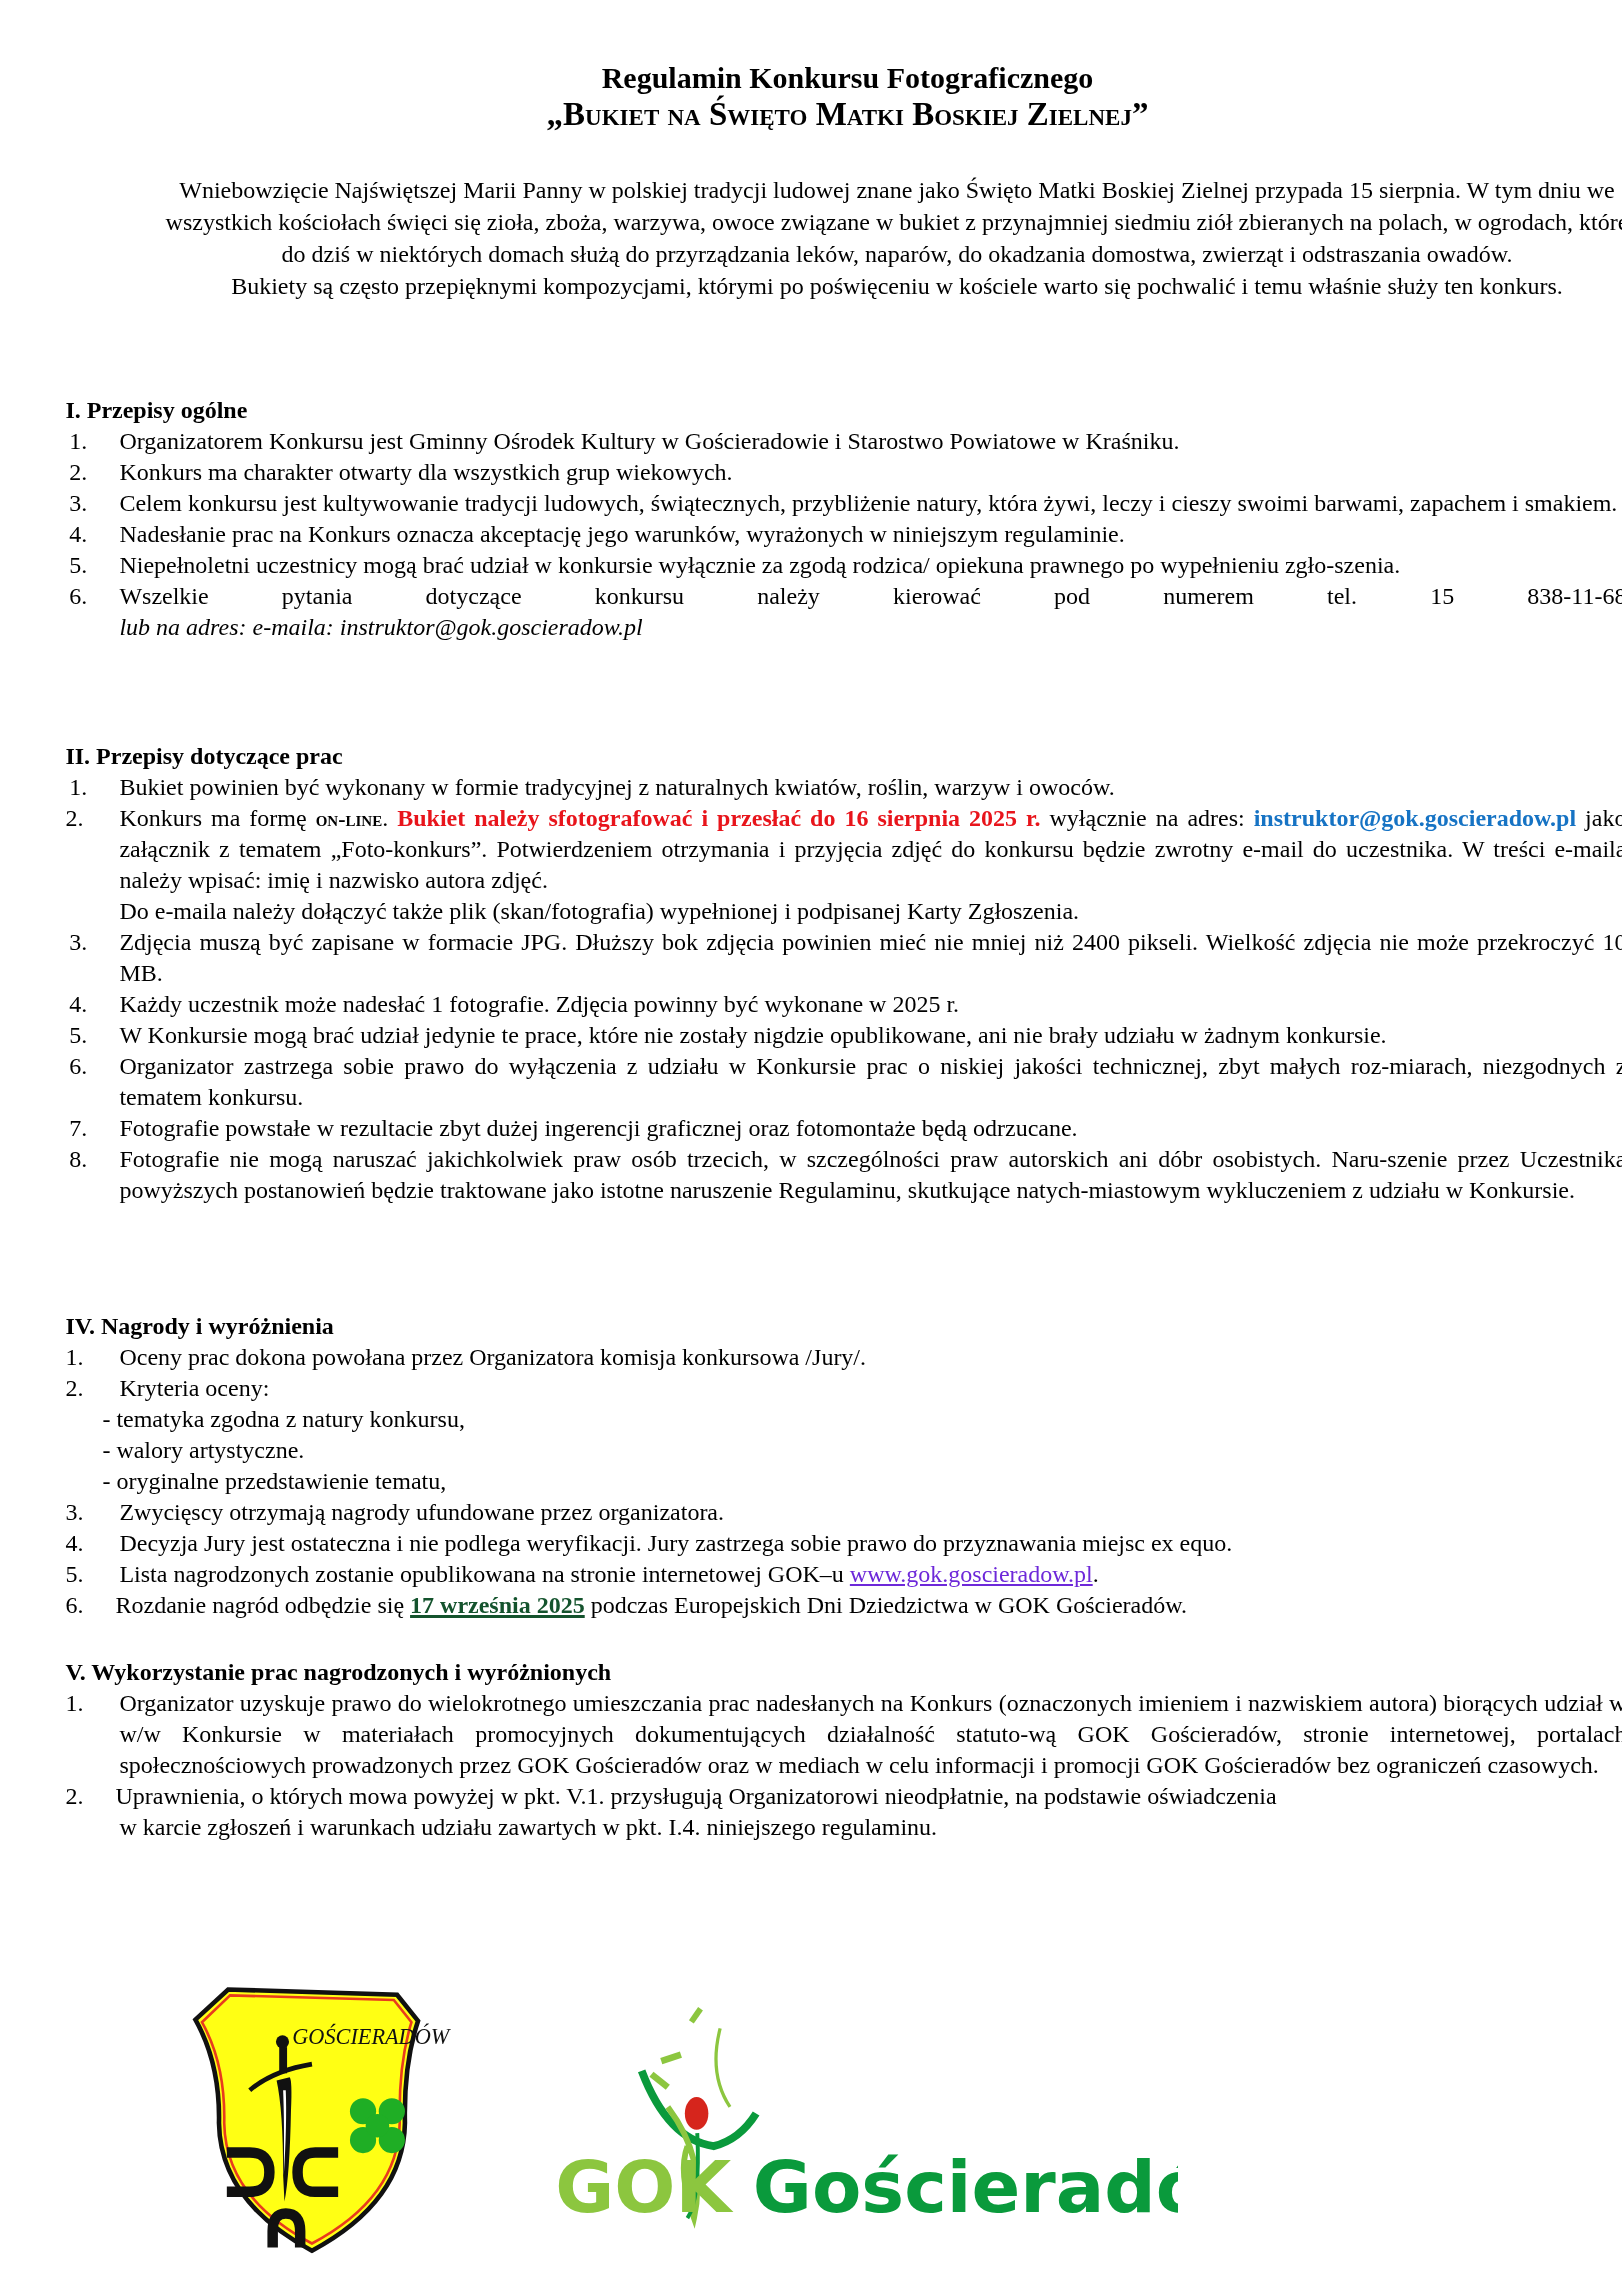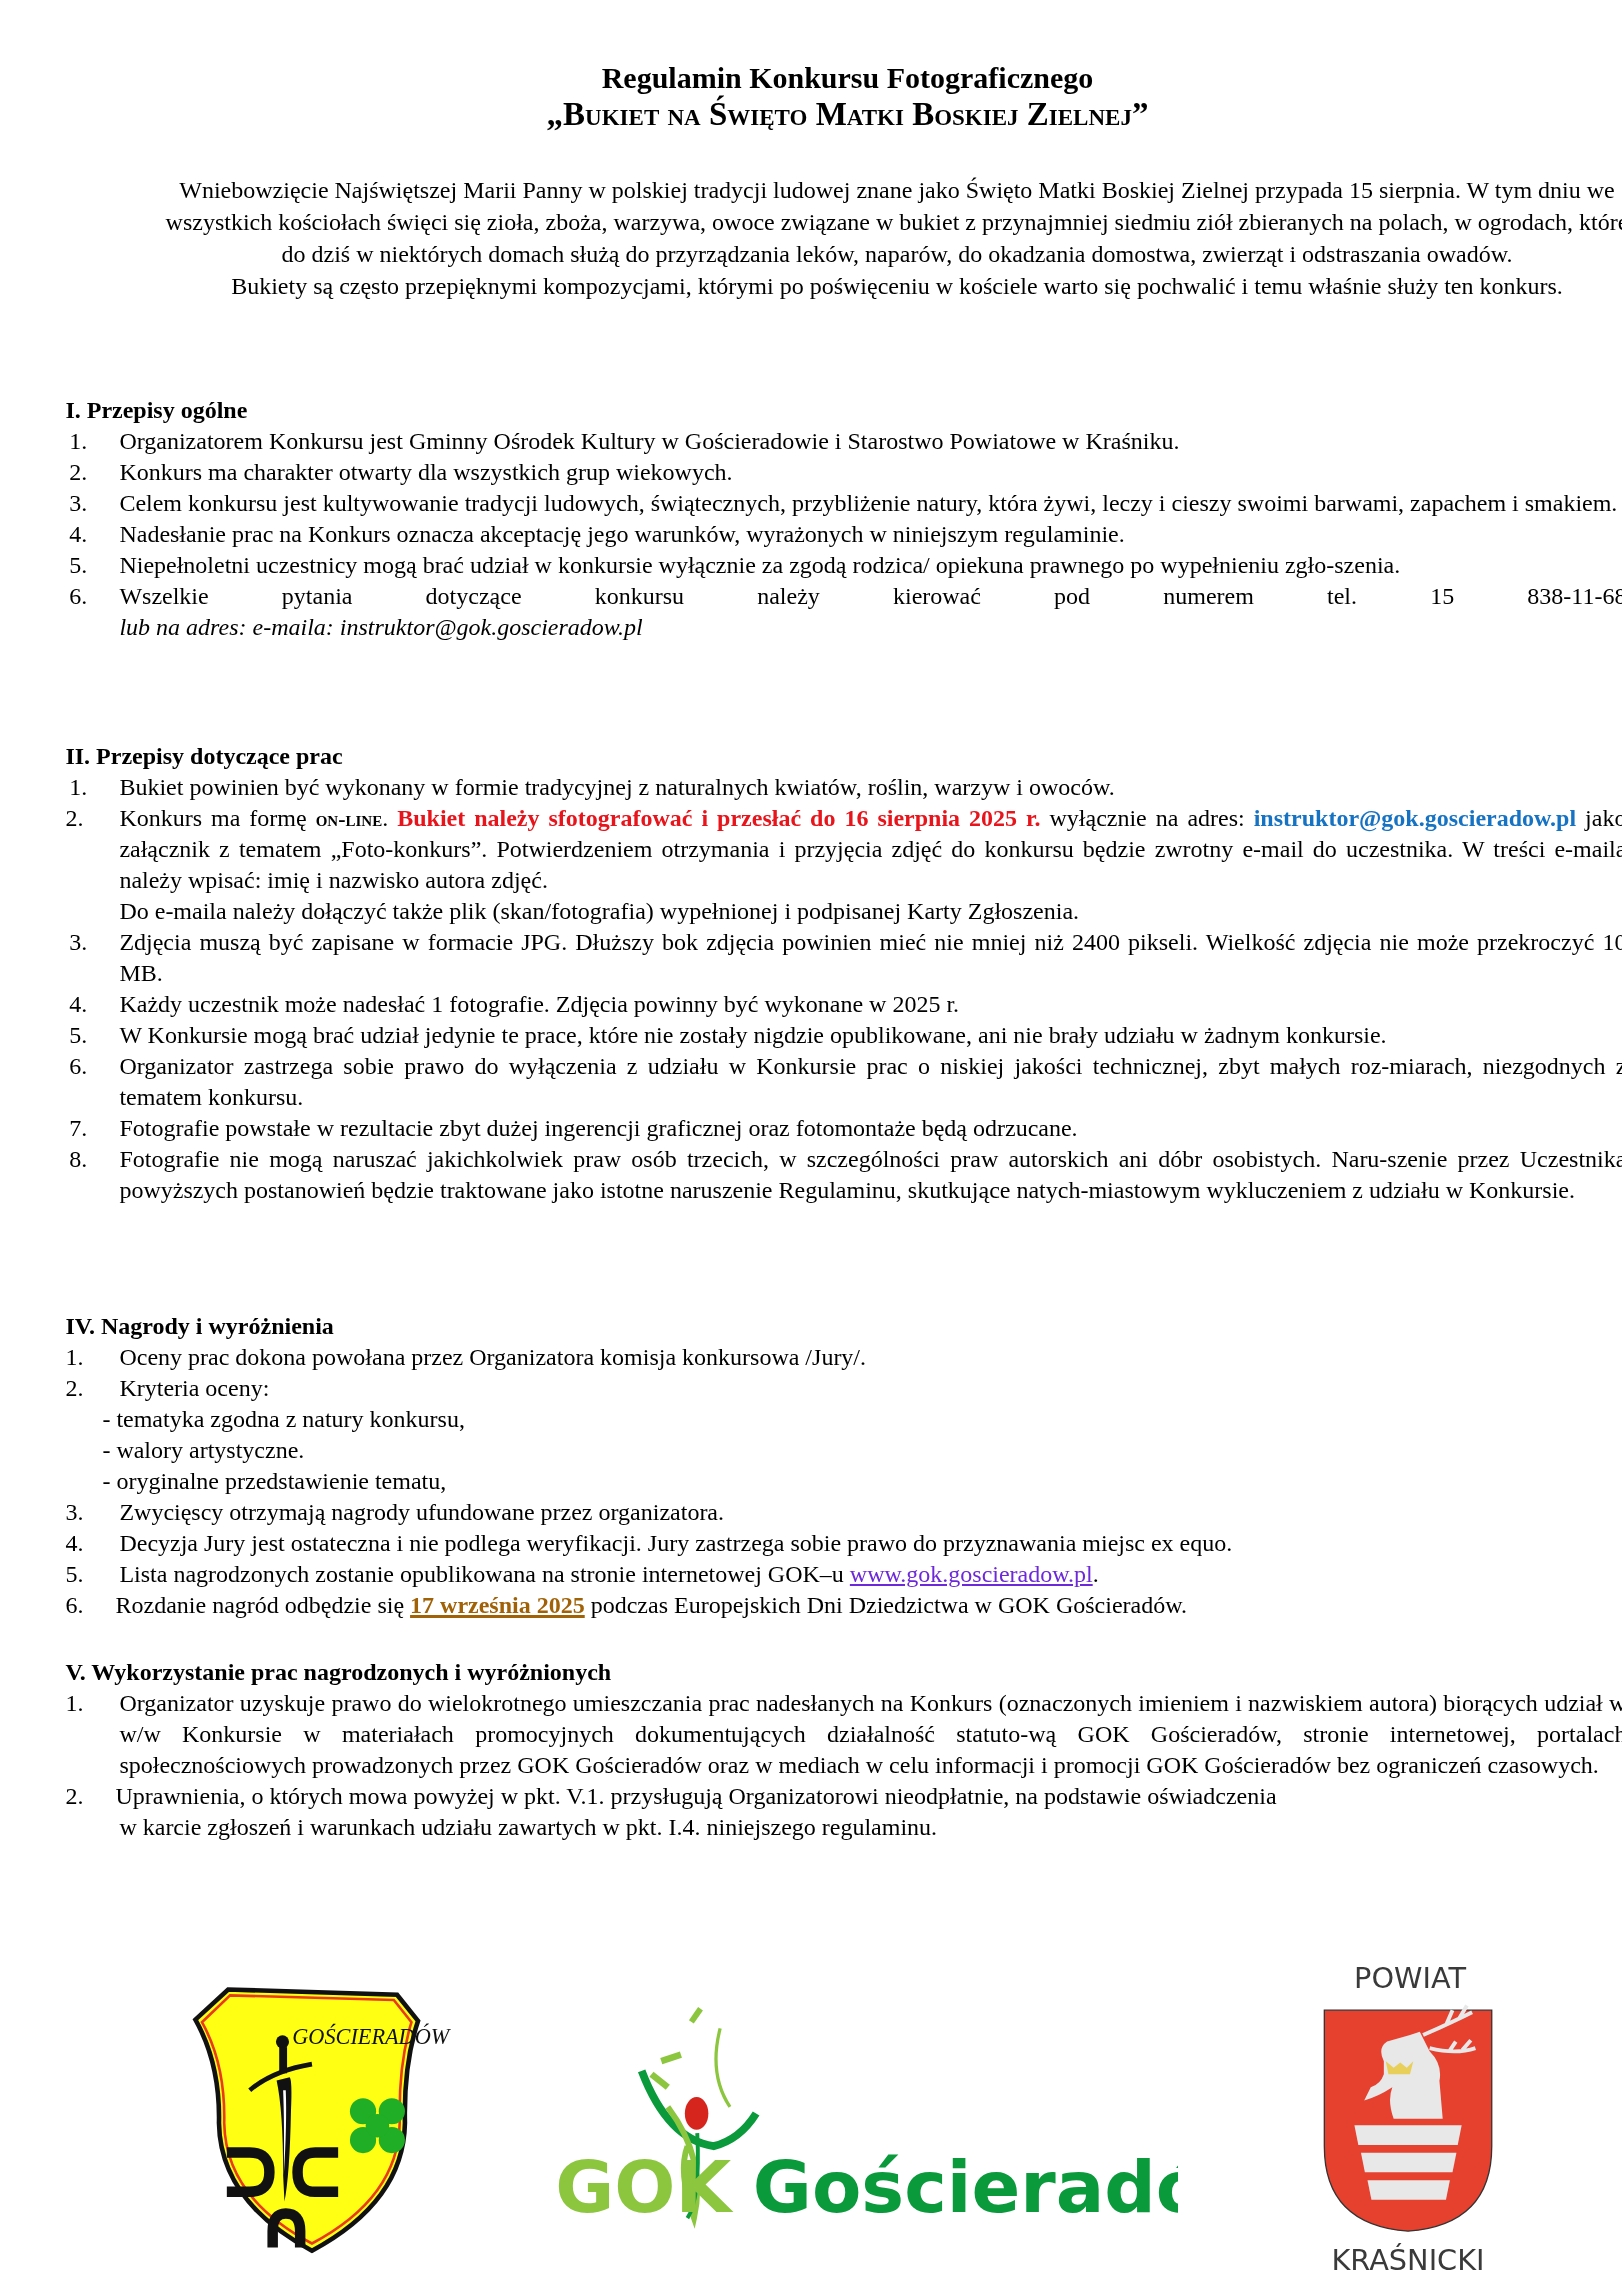--- a/index.html
+++ b/index.html
@@ -25,21 +25,21 @@
     margin: 0; font-size: 24px; font-weight: bold; line-height: 31px;
   }
   .item { position: relative; padding-left: 54px; line-height: 31px; text-align: justify; }
   .item .num { position: absolute; left: 3.9px; top: 0; }
   .item.wide .num { left: 0; }
   .item .txt { display: block; }
   .sub { padding-left: 37px; line-height: 31px; }
   .red-bold { color: #e8141b; font-weight: bold; }
   .blue-bold { color: #1673c4; font-weight: bold; }
   .link { color: #6d28d9; text-decoration: underline; }
-  .red-under { color: #a16207; font-weight: bold; text-decoration: underline; text-decoration-thickness: 2.6px; }
+  .red-under { color: #14532d; font-weight: bold; text-decoration: underline; text-decoration-thickness: 2.6px; }
   .smallcaps { font-variant: small-caps; font-weight: bold; font-size: 22px; }
   .s1 { top: 395px; }
   .s2 { top: 741px; }
   .s4 { top: 1311px; }
   .s5 { top: 1657px; }
   .logo { position: absolute; }
   .logo-gosc { left: 145px; top: 1979px; width: 275px; height: 275px; }
   .logo-gok { left: 501px; top: 2002px; width: 641px; height: 236px; }
   .logo-powiat { left: 1279px; top: 1950px; width: 190px; height: 327px; }
 </style>
@@ -200,28 +200,15 @@
       <path d="M175 110 L200 130" stroke="#8cc63f" stroke-width="10"></path>
       <path d="M160 105 Q200 210 270 220 Q310 210 335 170" stroke="#0a9a3c" stroke-width="12" fill="none"></path>
       <ellipse cx="244" cy="170" rx="18" ry="25" fill="#d6251c"></ellipse>
       <path d="M200 160 Q260 240 240 330 Q215 260 230 220" stroke="#8cc63f" stroke-width="9" fill="none"></path>
       <path d="M245 200 Q250 300 230 330" stroke="#0a9a3c" stroke-width="6" fill="none"></path>
       <text x="28" y="320" font-family="DejaVu Sans, sans-serif" font-weight="bold" font-size="110" fill="#8cc63f">GOK</text>
       <text x="330" y="320" font-family="DejaVu Sans, sans-serif" font-weight="bold" font-size="110" fill="#0a9a3c">Gościeradów</text>
     </svg>
   </div>
 
-  <div class="logo logo-powiat">
-    <svg width="190" height="327" viewBox="0 0 290 500">
-      <text x="145" y="58" text-anchor="middle" font-family="DejaVu Sans, sans-serif" font-size="44" fill="#3a3a3a">POWIAT</text>
-      <path d="M14 92 L270 92 L270 300 Q270 420 142 430 Q14 420 14 300 Z" fill="#e6402f" stroke="#333" stroke-width="2"></path>
-      <path d="M105 170 Q95 150 110 140 L145 130 L160 125 L175 155 Q195 175 190 200 L195 258 L120 258 Q110 230 118 210 Q95 225 75 230 L85 210 Q100 205 105 190 Z" fill="#e8e8e8"></path>
-      <path d="M165 130 Q210 110 240 95 M200 115 L210 92 M220 105 L232 85 M175 150 Q215 160 245 150 M205 155 L215 140 M225 153 L238 138" stroke="#e8e8e8" stroke-width="6" fill="none"></path>
-      <path d="M108 170 L120 180 L130 172 L140 180 L150 170 L145 190 L112 190 Z" fill="#e8cf5a"></path>
-      <path d="M60 268 L224 268 L218 298 L66 298 Z" fill="#e8e8e8"></path>
-      <path d="M70 310 L216 310 L210 340 L76 340 Z" fill="#e8e8e8"></path>
-      <path d="M80 352 L206 352 L200 382 L86 382 Z" fill="#e8e8e8"></path>
-      <text x="142" y="490" text-anchor="middle" font-family="DejaVu Sans, sans-serif" font-size="44" fill="#3a3a3a">KRAŚNICKI</text>
-    </svg>
-  </div>
 
 </div>
 
 
 </body></html>

